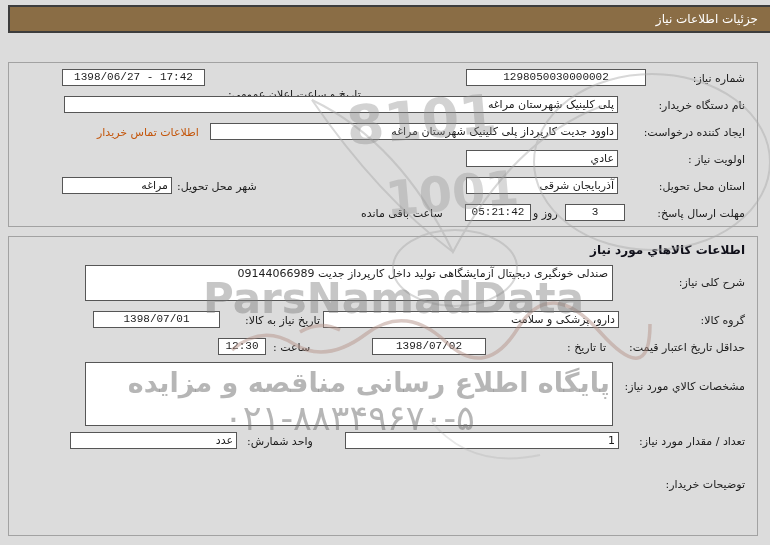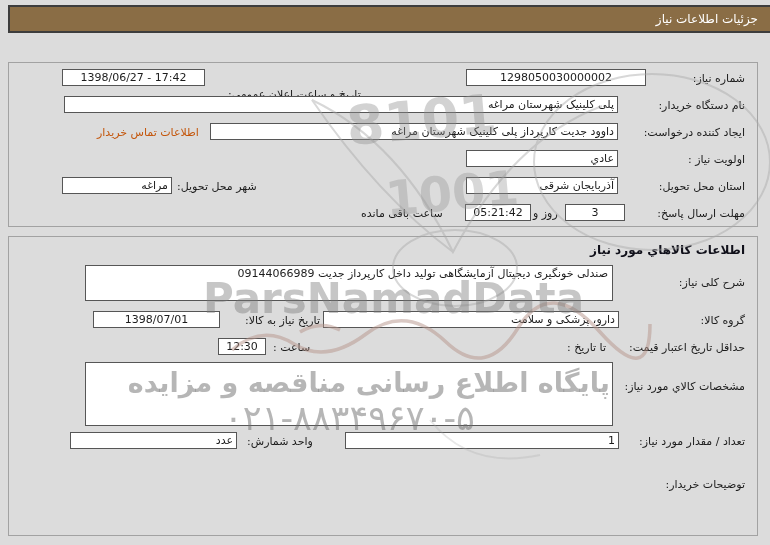--- a/index.html
+++ b/index.html
@@ -19,21 +19,21 @@
   }
   .panel{border:1px solid #a2a2a2;}
   #panel1{left:8px;top:62px;width:748px;height:163px;}
   #panel2{left:8px;top:236px;width:748px;height:298px;}
   .lbl{position:absolute;white-space:nowrap;color:#1c1c1c;}
   .inp{
     position:absolute;background:#ffffff;border:1px solid #565656;
     height:17px;box-sizing:border-box;line-height:15px;padding:0 3px;
     font-size:11px;white-space:nowrap;overflow:hidden;
   }
-  .inp.c{text-align:center;direction:ltr;}
+  .inp.c{text-align:center;direction:ltr;font-family:Liberation Mono, monospace;}
   .inp.r{text-align:right;}
   .bigbox{
     position:absolute;background:#ffffff;border:1px solid #565656;
     box-sizing:border-box;padding:1px 4px;font-size:11px;overflow:hidden;
   }
   .link{color:#c4560b;cursor:pointer;white-space:nowrap;}
   .sect{position:absolute;font-weight:bold;font-size:12px;color:#10101a;white-space:nowrap;}
   .wm{position:absolute;pointer-events:none;z-index:9;}
   .wm-brand{
     left:203px;top:274px;font-size:42px;font-weight:bold;
@@ -94,20 +94,21 @@
   <div class="bigbox" style="left:76px;top:28px;width:528px;height:36px;text-align:right">صندلی خونگیری دیجیتال آزمایشگاهی تولید داخل  کارپرداز جدیت 09144066989</div>
 
   <div class="lbl" style="right:12px;top:77px">گروه کالا:</div>
   <div class="inp r" style="left:314px;top:74px;width:296px">دارو، پزشکی و سلامت</div>
 
   <div class="lbl" style="left:236px;top:77px">تاریخ نیاز به کالا:</div>
   <div class="inp c" style="left:84px;top:74px;width:127px">1398/07/01</div>
 
   <div class="lbl" style="right:12px;top:104px">حداقل تاریخ اعتبار قیمت:</div>
   <div class="lbl" style="left:558px;top:104px">تا تاریخ :</div>
+  <div class="inp c" style="left:363px;top:101px;width:114px">1398/07/02</div>
   <div class="lbl" style="left:264px;top:104px">ساعت :</div>
   <div class="inp c" style="left:209px;top:101px;width:48px">12:30</div>
 
   <div class="lbl" style="right:12px;top:143px">مشخصات کالاي مورد نیاز:</div>
   <div class="bigbox" style="left:76px;top:125px;width:528px;height:64px;text-align:right"></div>
 
   <div class="lbl" style="right:12px;top:198px">تعداد / مقدار مورد نیاز:</div>
   <div class="inp r" style="left:336px;top:195px;width:274px">1</div>
 
   <div class="lbl" style="left:238px;top:198px">واحد شمارش:</div>

